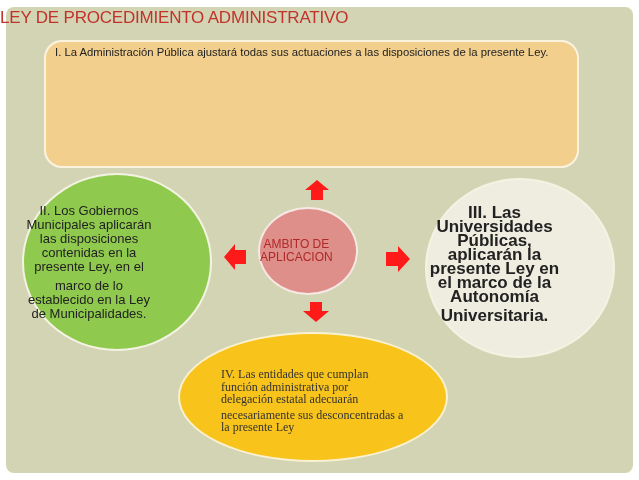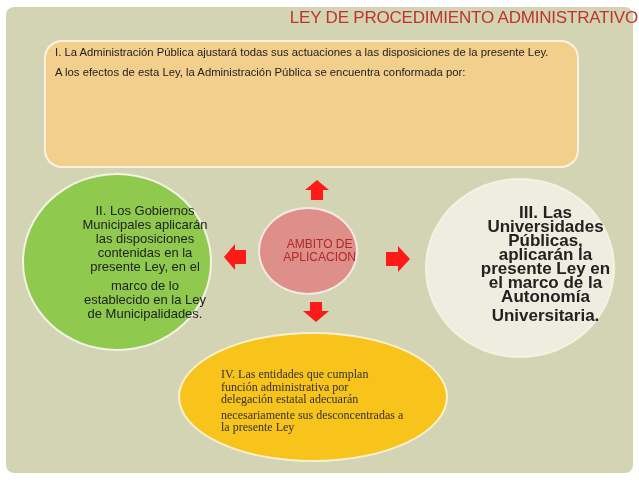--- a/index.html
+++ b/index.html
@@ -1,50 +1,49 @@
 <!DOCTYPE html>
 <html><head>
 <meta charset="utf-8">
 <style>
   html, body { margin:0; padding:0; }
   body { width:639px; height:480px; background:#ffffff; position:relative; overflow:hidden;
          font-family:"Liberation Sans", sans-serif; }
   .slide { position:absolute; left:6px; top:7px; width:627px; height:466px; background:#d3d4b4;
            border-radius:8px; }
-  .title { position:absolute; left:0; top:8px; width:638px; text-align:right; color:#c0332b;
+  .title { position:absolute; left:0; top:8px; width:638px; text-align:left; color:#c0332b;
            font-size:17px; letter-spacing:-0.2px; }
   .topbox { position:absolute; left:44px; top:40px; width:535px; height:128px; background:#f2cf8c;
             border:2px solid #fbf3df; border-radius:18px; box-sizing:border-box;
             padding:4px 10px 0 9px; font-size:11.3px; color:#222; line-height:13px; }
   .topbox p { margin:0 0 4px 0; }
   .topbox p.tight { margin-bottom:5px; }
   .topbox p.lh { line-height:17.5px; margin-bottom:0; }
   .circle { position:absolute; border-radius:50%; border:2px solid #f4f3e3; box-sizing:border-box;
-            display:flex; align-items:center; justify-content:flex-end; text-align:center; color:#222; }
+            display:flex; align-items:center; justify-content:flex-start; text-align:center; color:#222; }
   .green { left:22px; top:173px; width:190px; height:178px; background:#8fca4e; font-size:13px; line-height:14px; }
   .cream { left:425px; top:178px; width:190px; height:180px; background:#efeddf; font-size:17px; line-height:14px;font-weight:bold; }
   .center { left:258px; top:207px; width:100px; height:88px; background:#de8f8a; border:2px solid #f6e9e4;
             color:#b02828; font-size:12px; line-height:13px; }
   .yellow { position:absolute; left:178px; top:332px; width:270px; height:130px; background:#f8c31b;
             border:2px solid #f9f1cf; border-radius:50%; box-sizing:border-box; color:#333;
             font-size:12px; line-height:12.5px; padding:34px 0 0 41px;font-family:Liberation Serif, serif; }
   .yellow p { margin:0 0 3px 0; }
   .gap { display:block; height:5px; }
   .arrow { position:absolute; }
 </style>
 </head>
 <body>
 
 <div class="slide"></div>
 
 <div class="title">LEY DE PROCEDIMIENTO ADMINISTRATIVO</div>
 
 <div class="topbox">
   <p class="tight">I. La Administración Pública ajustará todas sus actuaciones a las disposiciones de la presente Ley.</p>
-  <p class="lh">A los efectos de esta Ley, la Administración Pública se encuentra conformada por:</p>
 </div>
 
 <svg class="arrow" style="left:305px;top:180px" width="24" height="20">
   <polygon points="12,0 24,10 18,10 18,20 6,20 6,10 0,10" fill="#ff1a1a"></polygon>
 </svg>
 <svg class="arrow" style="left:224px;top:244px" width="22" height="26">
   <polygon points="0,13 11,0 11,6 22,6 22,20 11,20 11,26" fill="#ff1a1a"></polygon>
 </svg>
 <svg class="arrow" style="left:386px;top:246px" width="24" height="26">
   <polygon points="24,13 12,0 12,6 0,6 0,20 12,20 12,26" fill="#ff1a1a"></polygon>

